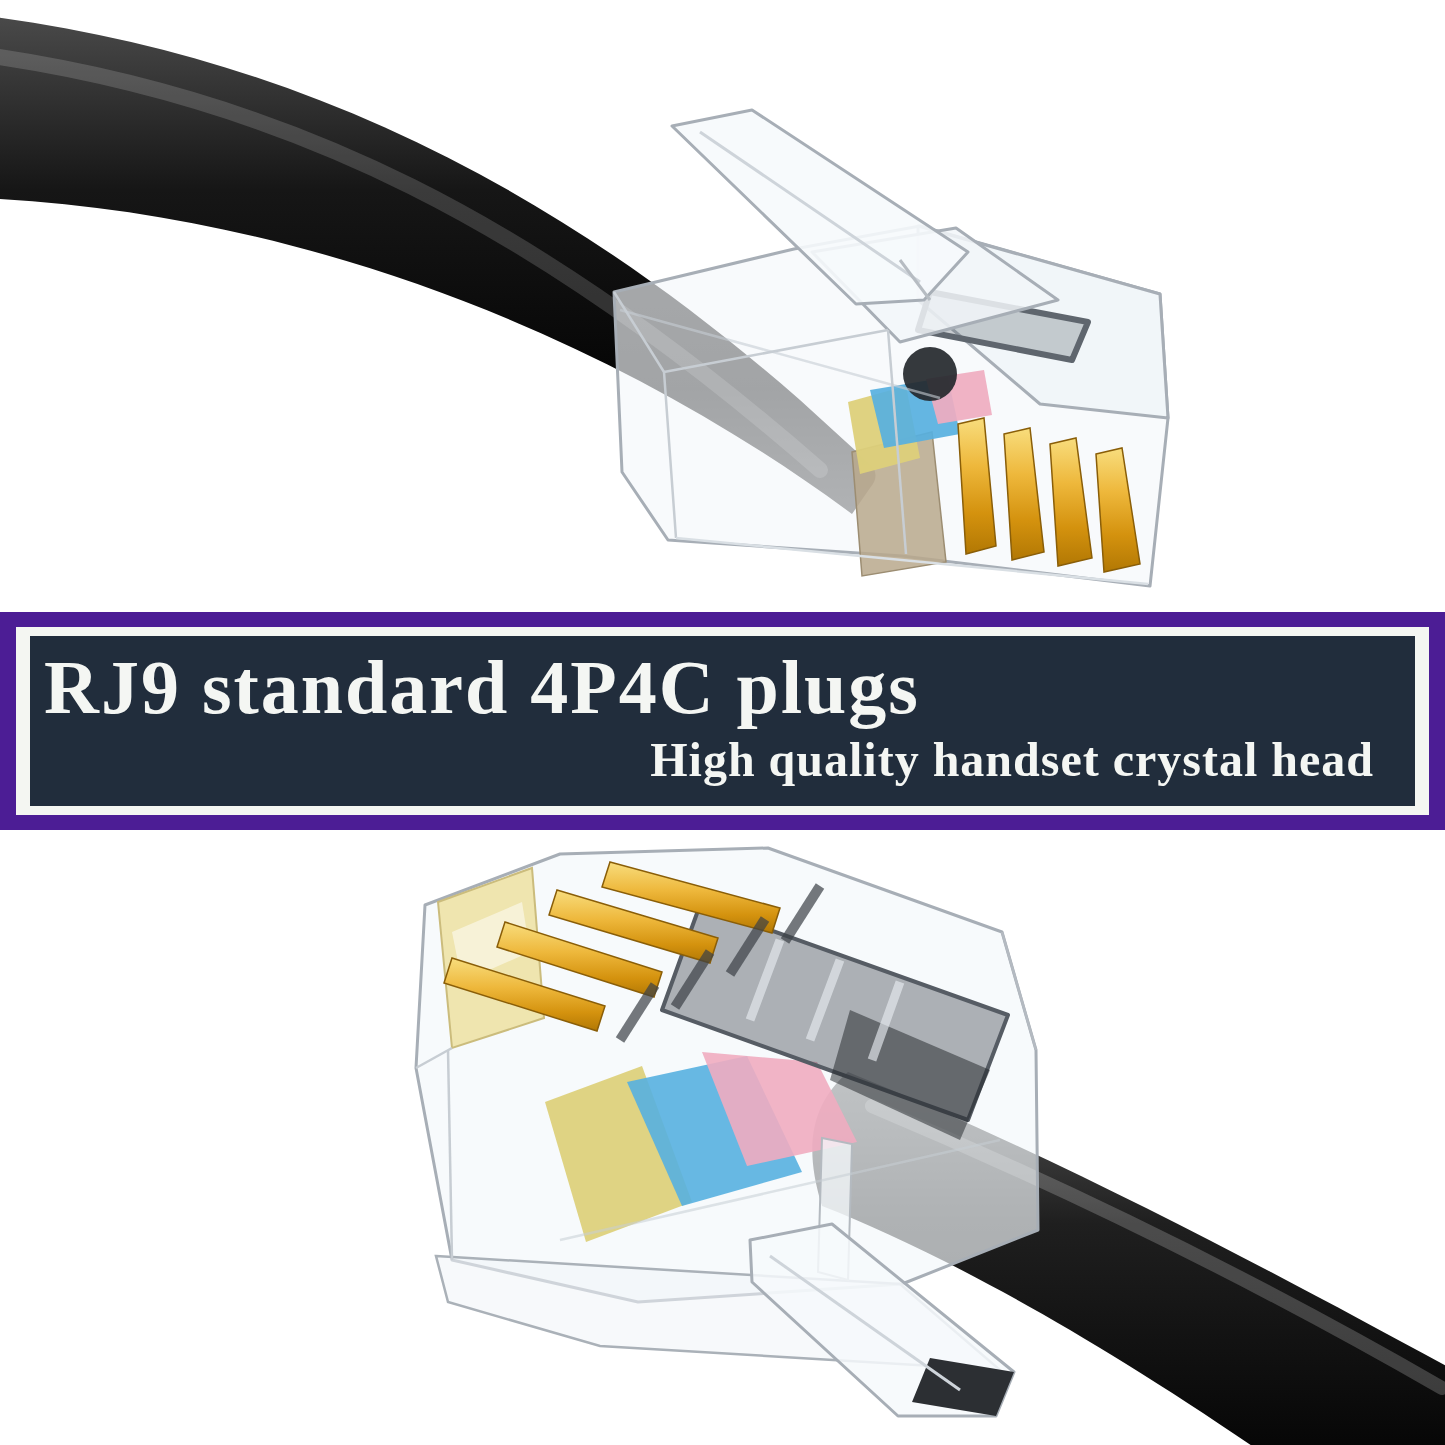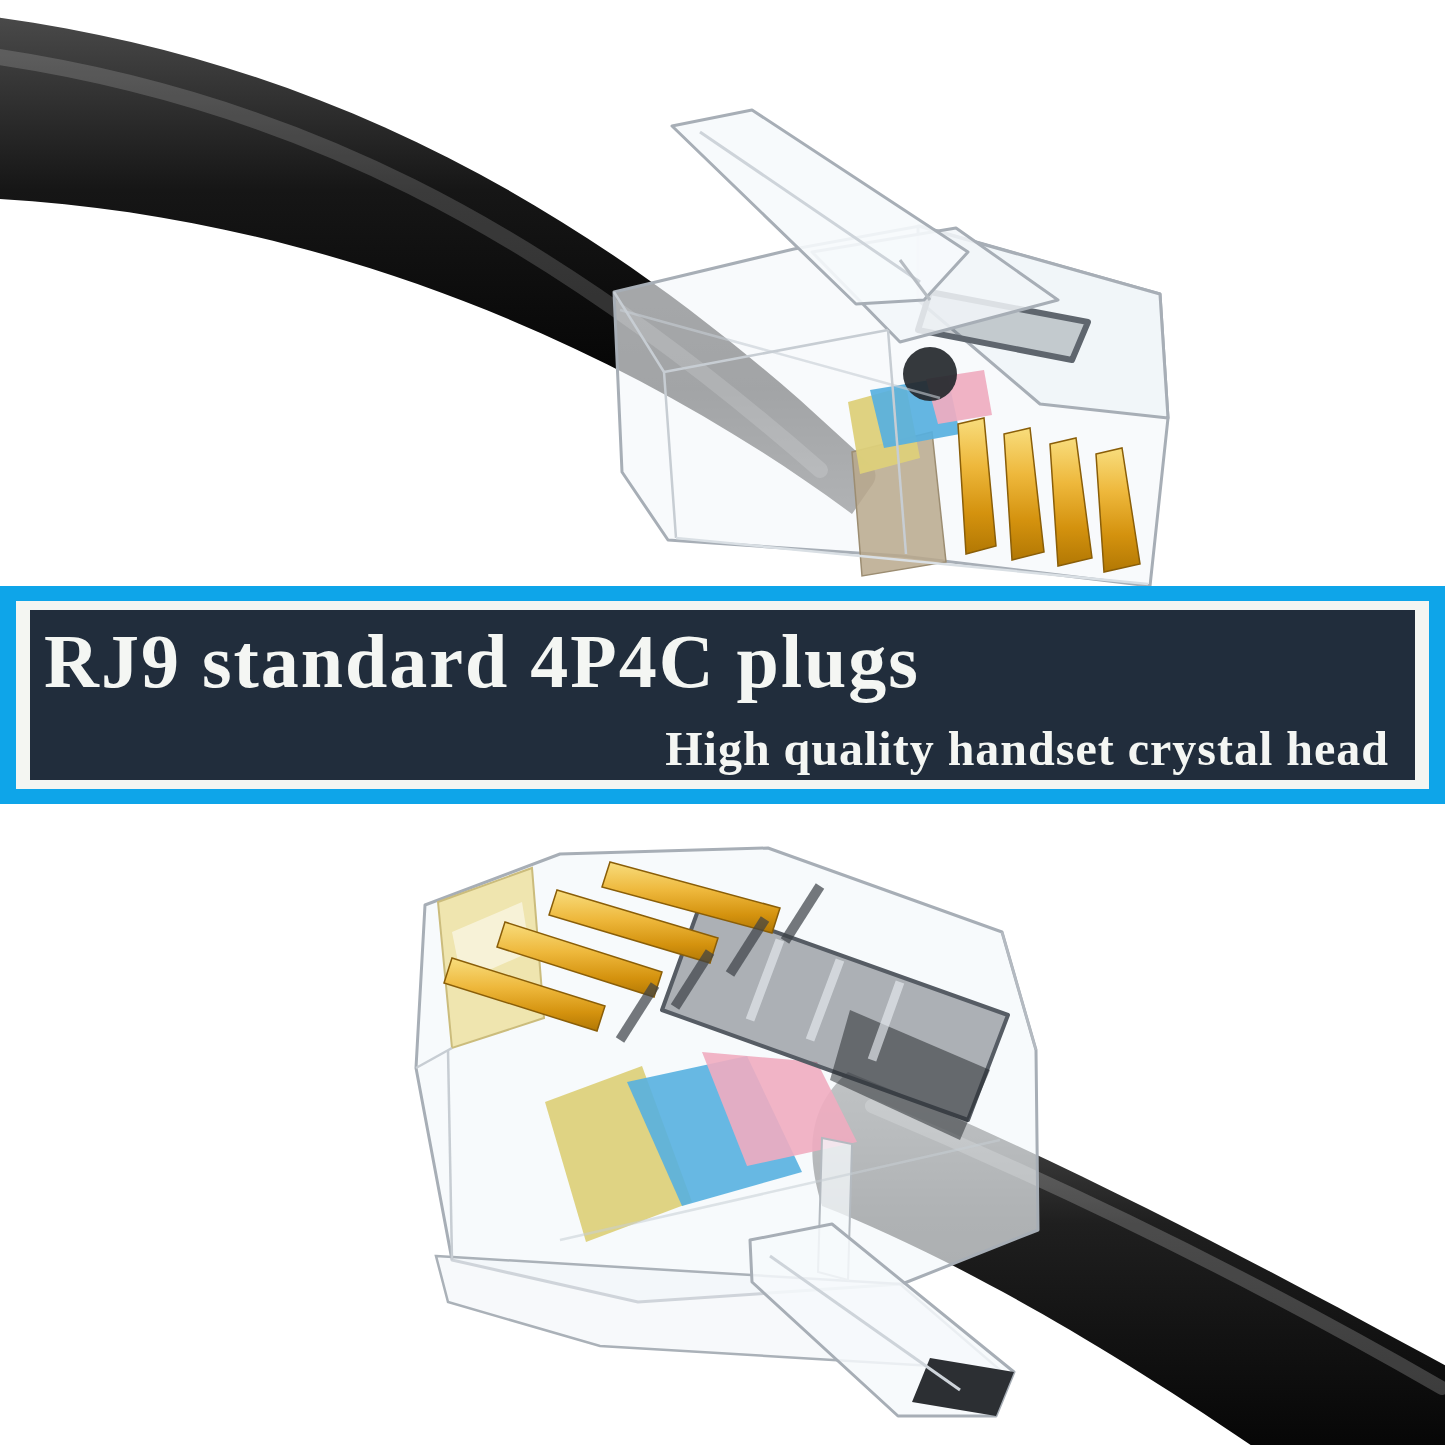--- a/index.html
+++ b/index.html
@@ -8,38 +8,38 @@
     font-family:"Liberation Serif", serif;
     position:relative;overflow:hidden;
   }
   .page{position:absolute;inset:0;width:1445px;height:1445px;}
   .photo{position:absolute;left:0;width:1445px;}
   .photo svg{display:block;}
   .photo-top{top:0;height:592px;}
   .photo-bottom{top:810px;height:635px;}
 
   .banner{
-    position:absolute;left:0;top:586px;width:1445px;height:218px;
-    background:#0ea5e9;box-sizing:border-box;padding:15px 16px;
+    position:absolute;left:0;top:612px;width:1445px;height:218px;
+    background:#4c1d95;box-sizing:border-box;padding:15px 16px;
   }
   .banner-white{
     width:100%;height:100%;background:#F4F6F2;
     box-sizing:border-box;padding:9px 14px;
   }
   .banner-navy{
     position:relative;width:100%;height:100%;background:#212D3C;
   }
   .banner-title{
     position:absolute;left:14px;top:6px;margin:0;
     font-family:"Liberation Serif", serif;font-weight:bold;
     font-size:76px;line-height:1.2;letter-spacing:2px;color:#F4F6F3;
     white-space:nowrap;
   }
   .banner-subtitle{
-    position:absolute;right:26px;bottom:4px;margin:0;
+    position:absolute;right:26px;bottom:4px;margin:15px;
     font-family:"Liberation Serif", serif;font-weight:bold;
     font-size:48px;line-height:1.15;letter-spacing:1px;color:#F4F6F3;
     white-space:nowrap;
   }
 </style>
 </head>
 <body>
 
 <div class="page">
 

